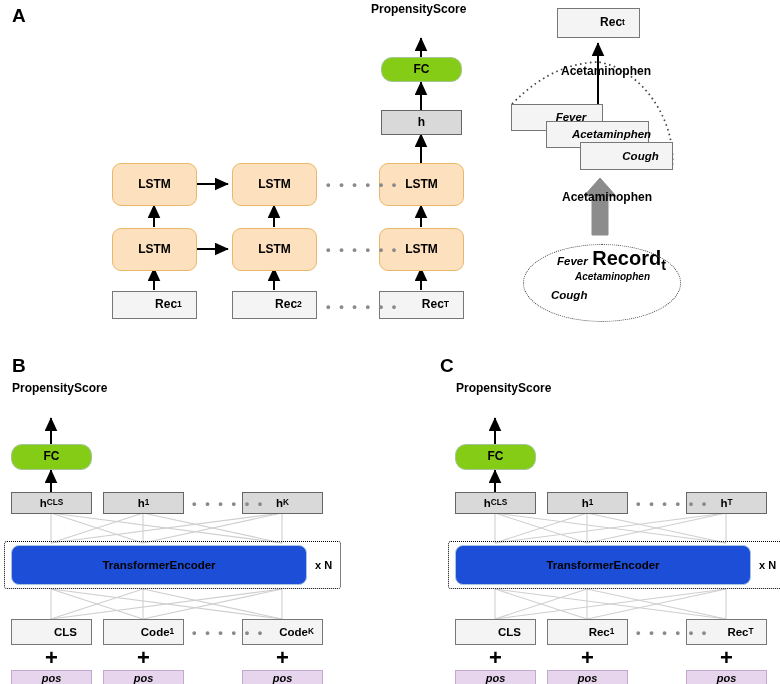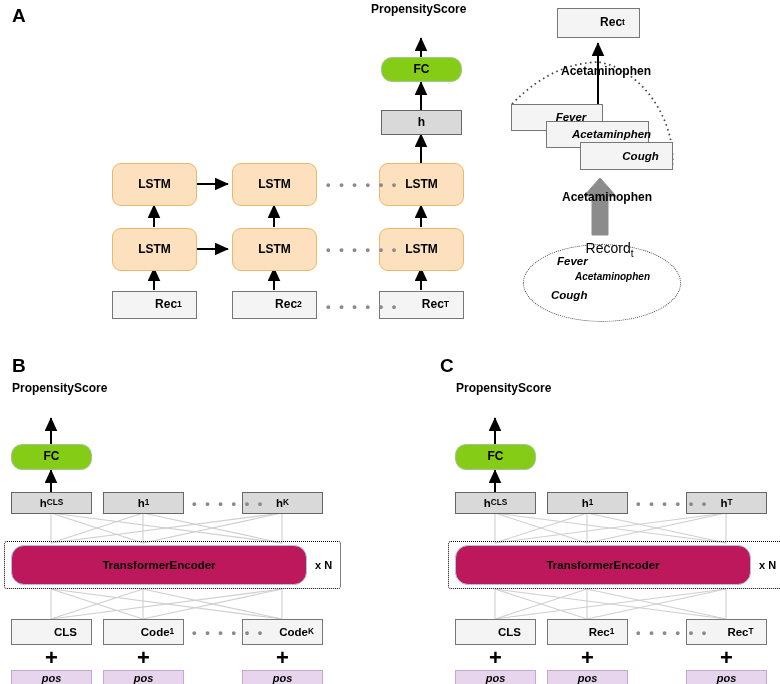--- a/index.html
+++ b/index.html
@@ -8,35 +8,35 @@
   .fig{position:absolute;left:0;top:0;width:780px;height:684px;}
   svg.layer{position:absolute;left:0;top:0;width:780px;height:684px;pointer-events:none;}
 
   
   .node{position:absolute;box-sizing:border-box;display:flex;align-items:center;
         justify-content:center;text-align:center;line-height:1.12;}
   .gray{background:#f4f4f4;border:1.3px solid #777;padding-left:28px;}
   .gray-d{background:#d9d9d9;border:1.3px solid #666;}
   .lstm{background:#fde0bd;border:1.3px solid #e8b96a;border-radius:9px;}
   .fc{background:#84cc16;border:1.3px solid #a6c49a;border-radius:11px;}
-  .enc{background:#be185d;border:1.3px solid #a7c5e0;border-radius:13px;}
+  .enc{background:#1d4ed8;border:1.3px solid #a7c5e0;border-radius:8px;}
   .pos{background:#e6d5ec;border:1.3px solid #c4a9cf;font-style:italic;}
   .dashbox{position:absolute;box-sizing:border-box;border:1.7px dotted #000;
            background:transparent;border-radius:3px;}
   .ellipse{position:absolute;box-sizing:border-box;border:1.7px dotted #444;
            border-radius:50%;background:transparent;}
 
   .lbl{position:absolute;white-space:pre;}
   .panel-letter{font-weight:bold;font-size:19px;}
   .ttl{font-weight:bold;font-size:12px;text-align:left;line-height:1.22;}
   .small{font-size:11px;font-weight:bold;}
   .ital{font-style:italic;font-weight:bold;}
   .plus{font-size:22px;font-weight:bold;text-align:center;}
   .dots{letter-spacing:2.5px;color:#8a8a8a;font-size:13px;font-weight:bold;}
-  .recordlbl{font-weight:normal;font-size:14px;}
+  .recordlbl{font-weight:bold;font-size:20px;}
   sub{font-size:.72em;}
 </style>
 </head>
 <body>
 
 <div class="fig">
 
   <svg class="layer">
     <defs>
       <marker id="ah" markerWidth="9" markerHeight="9" refX="6.6" refY="3.2" orient="auto" markerUnits="strokeWidth">

